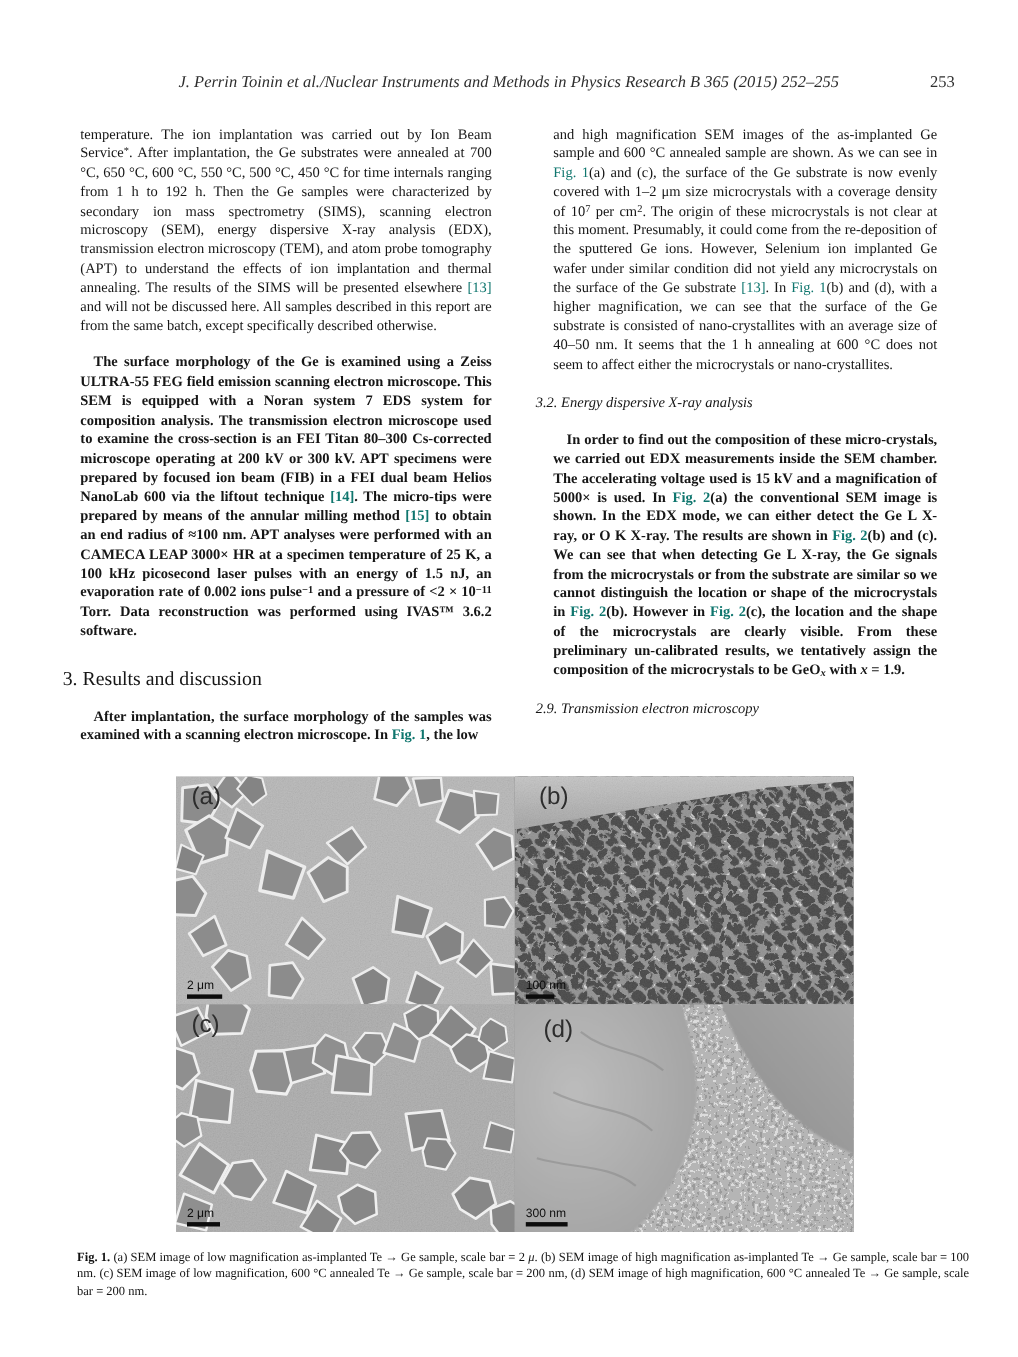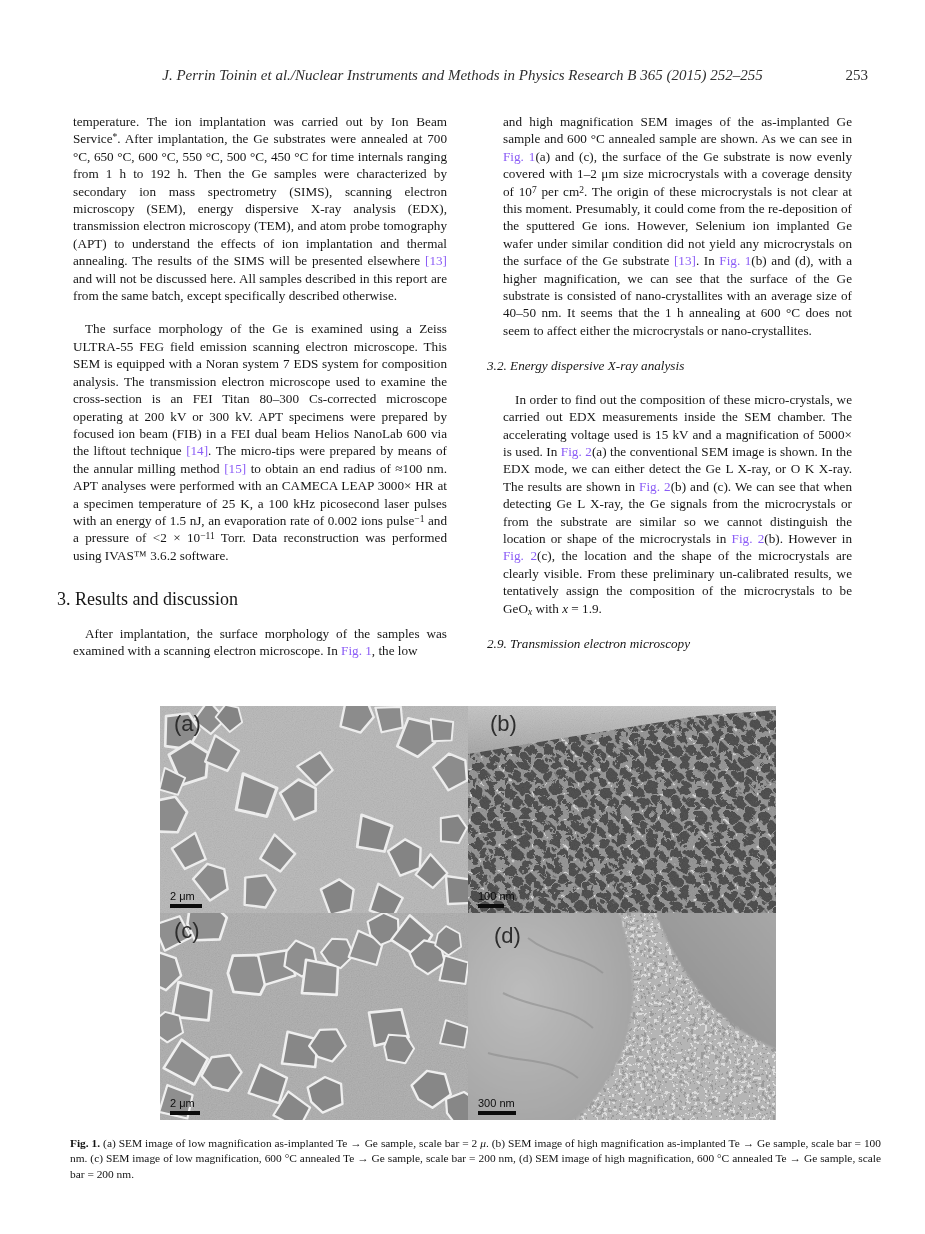--- a/index.html
+++ b/index.html
@@ -9,26 +9,26 @@
   
   .header{position:absolute;top:67px;left:57px;width:811px;text-align:center;
           font-style:italic;font-size:15px;color:#2e2e2e;}
   .page-number{position:absolute;right:0;top:0;font-style:normal;color:#2e2e2e;}
 
   
   .col{position:absolute;top:97px;font-size:13.2px;line-height:17.4px;text-align:justify;}
   .col-left{left:57px;width:406px;}
   .col-right{left:487px;width:381px;}
   .body-p{margin:16px;}
-  .indent{text-indent:12px;}
+  .indent{text-indent:12px;font-weight:bold;}
   .sec-heading{font-size:18px;line-height:17.4px;font-weight:normal;margin:27px 0 0 0;}
   .subsec-heading{font-size:13.2px;line-height:17.4px;font-weight:normal;font-style:italic;margin:18px 0 12px 0;}
 
   
-  .seg-link{color:#8b5cf6;cursor:pointer;}
+  .seg-link{color:#0f766e;cursor:pointer;}
   .seg-sup{font-size:0.72em;vertical-align:0.35em;line-height:0;}
   .seg-subi{font-size:0.72em;vertical-align:-0.18em;line-height:0;font-style:italic;}
   .seg-i{font-style:italic;}
   .seg-b{font-weight:bold;}
 
   
   .figure{position:absolute;left:160px;top:706px;width:616px;height:414px;
           display:grid;grid-template-columns:308px 308px;grid-template-rows:207px 207px;}
   .panel{position:relative;overflow:hidden;background:#9a9a9a;}
   .panel svg{display:block;}

